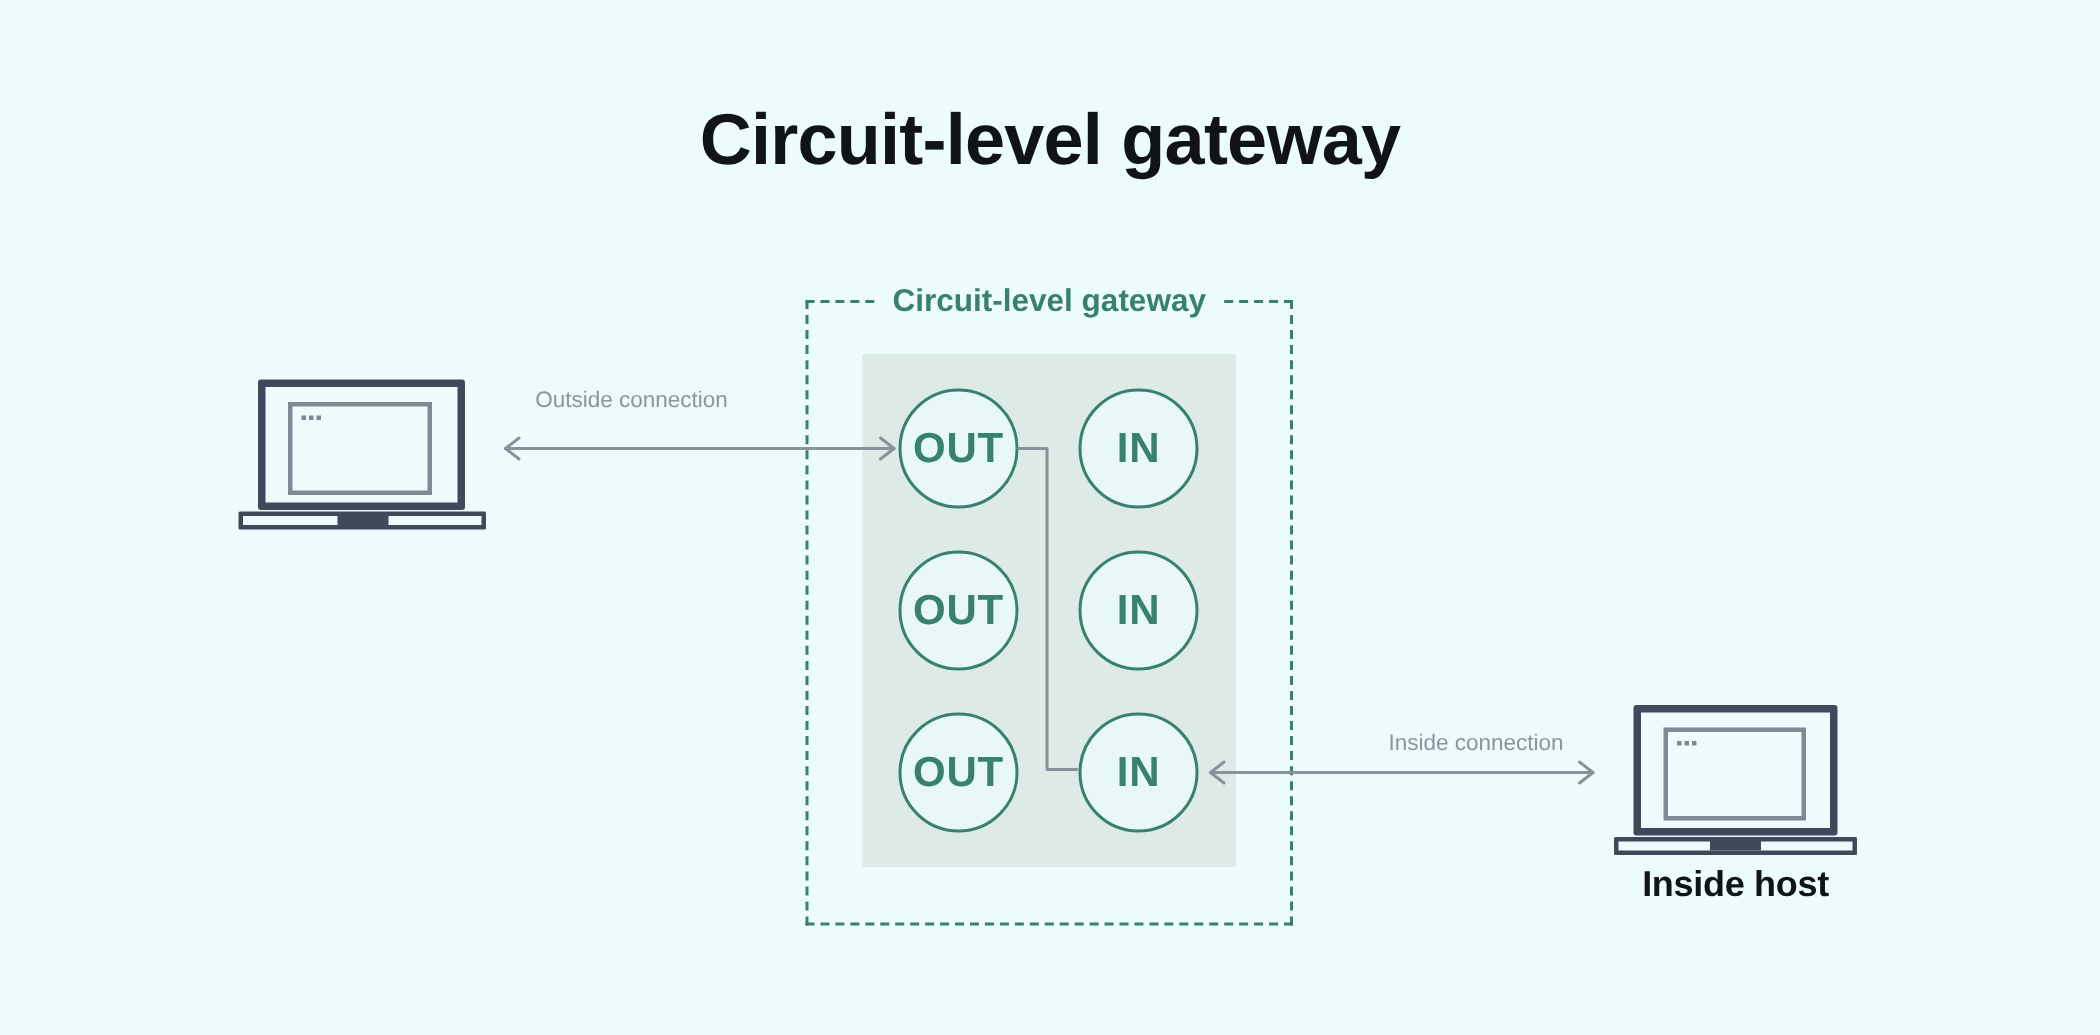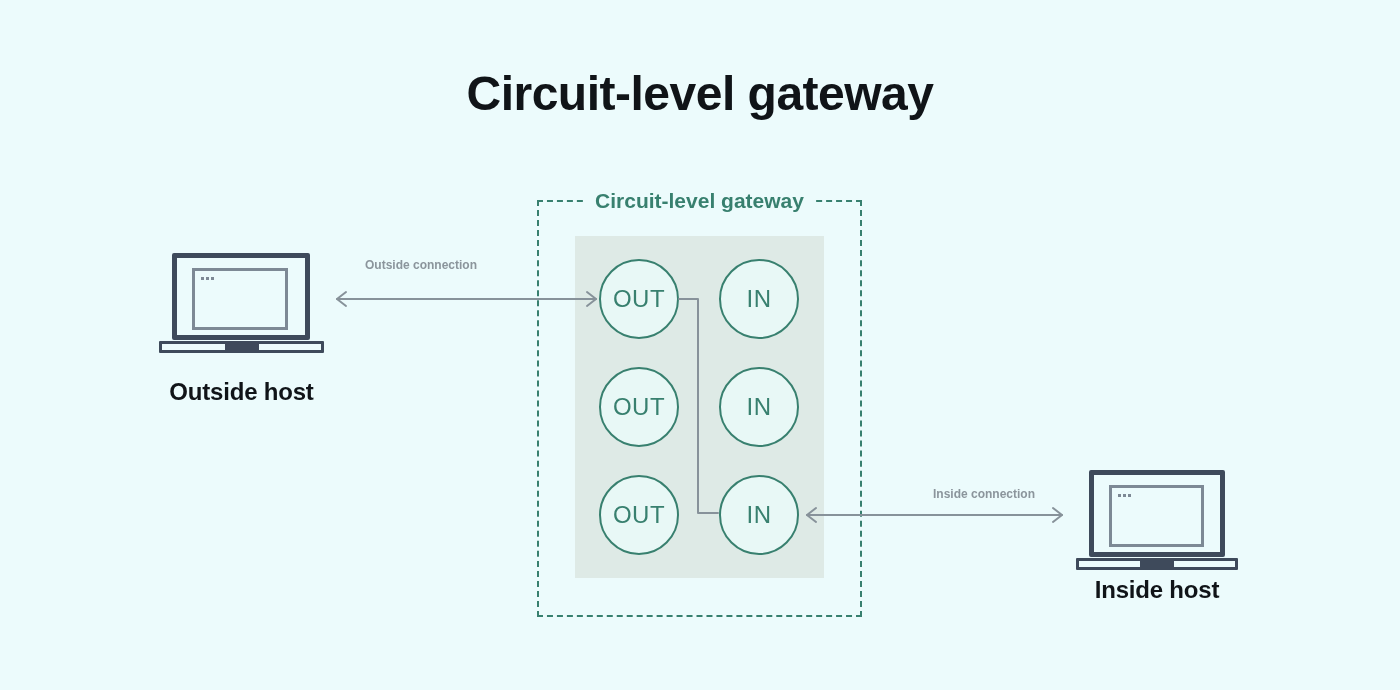--- a/index.html
+++ b/index.html
@@ -46,32 +46,32 @@
   .gateway-panel{
     position:absolute;left:36px;top:34px;width:249px;height:342px;
     background:var(--panel-bg);
   }
   
   .node{
     position:absolute;width:80px;height:80px;border-radius:50%;
     background:var(--node-bg);
     border:2px solid var(--teal);
     display:flex;align-items:center;justify-content:center;
-    font-size:24px;font-weight:400;color:var(--teal);
+    font-size:28px;font-weight:700;color:var(--teal);
     letter-spacing:0.5px;
   }
   
   .connections{
     position:absolute;left:0;top:0;width:1400px;height:690px;
     pointer-events:none;
   }
   .conn-label{
     position:absolute;transform:translateX(-50%);
     white-space:nowrap;
-    font-size:12px;font-weight:700;color:var(--label-gray);
+    font-size:15px;font-weight:400;color:var(--label-gray);
   }
   
   .laptop{position:absolute;}
   .laptop .screen{
     position:absolute;
     border:5px solid var(--laptop-dark);
     border-radius:2px;
     background:var(--page-bg);
   }
   .laptop .window{
@@ -145,21 +145,20 @@
   <div class="laptop" style="left:159px;top:253px;width:165px;height:100px;">
     <div class="screen" style="left:13px;top:0;width:138px;height:87px;">
       <div class="window" style="width:96px;height:62px;">
         <span class="dots"></span>
       </div>
     </div>
     <div class="base" style="left:0;top:88px;width:165px;height:12px;">
       <div class="notch"></div>
     </div>
   </div>
-  <div class="host-label" style="left:159px;top:378px;width:165px;">Outside host</div>
 
   <div class="laptop" style="left:1076px;top:470px;width:162px;height:100px;">
     <div class="screen" style="left:13px;top:0;width:136px;height:87px;">
       <div class="window" style="width:95px;height:62px;">
         <span class="dots"></span>
       </div>
     </div>
     <div class="base" style="left:0;top:88px;width:162px;height:12px;">
       <div class="notch"></div>
     </div>

